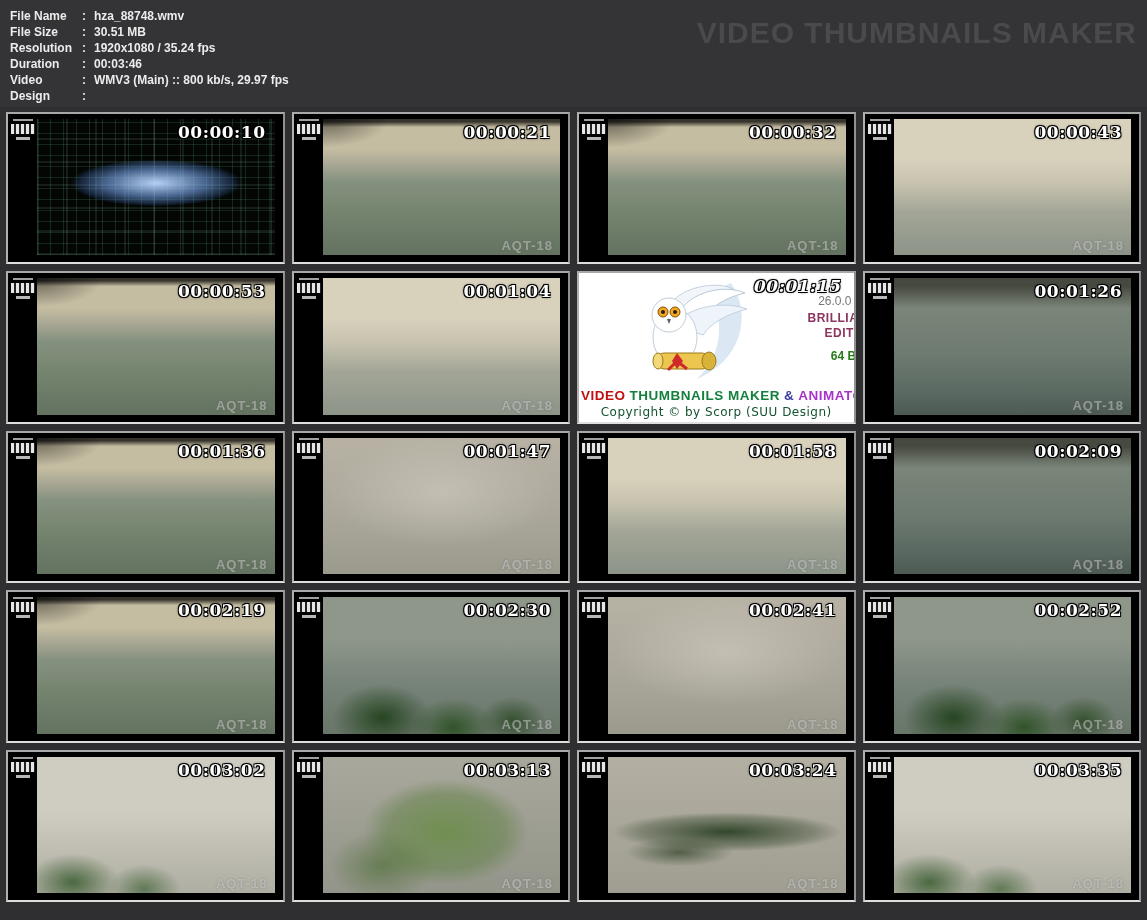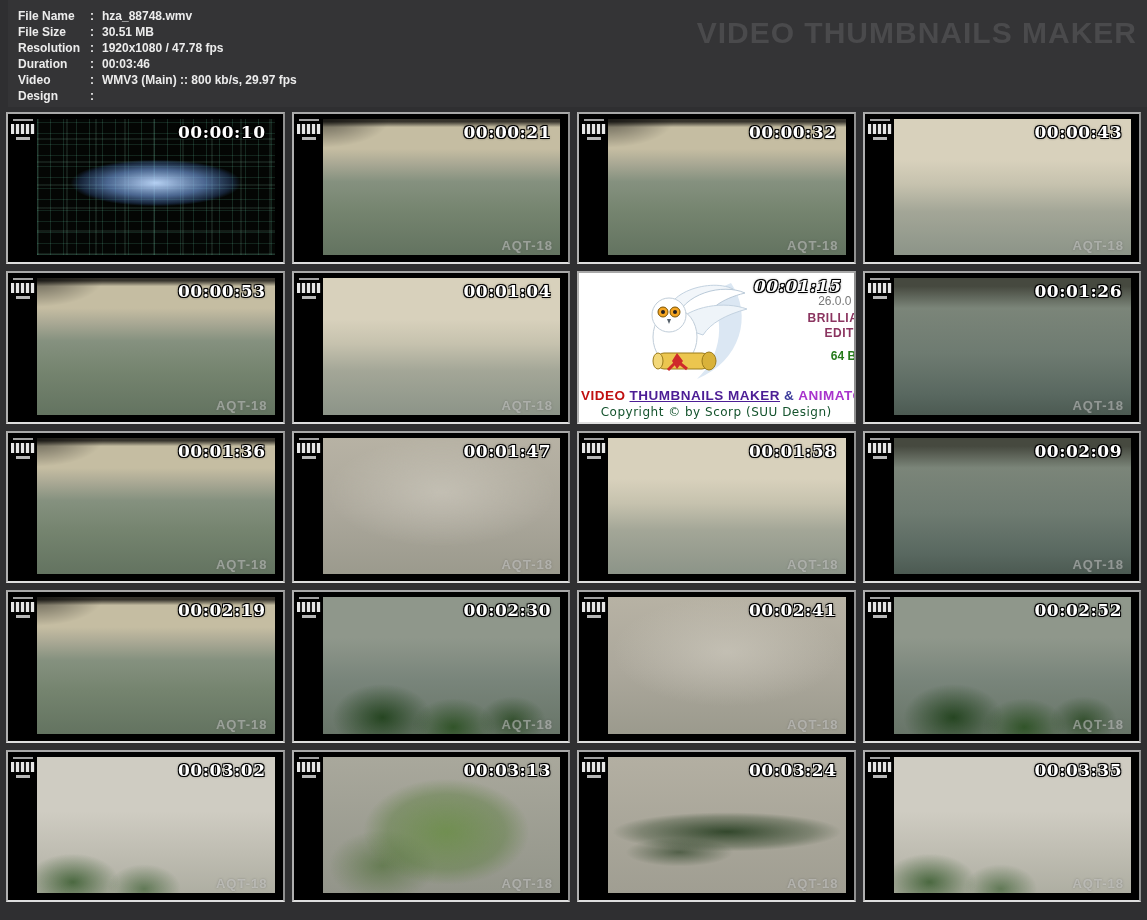--- a/index.html
+++ b/index.html
@@ -4,21 +4,21 @@
 <style>
   html,body{margin:0;padding:0;}
   body{
     width:1147px;height:920px;overflow:hidden;position:relative;
     background:#2f2f31;
     font-family:"Liberation Sans",sans-serif;
   }
   
   .header{
     position:absolute;top:0;left:0;right:0;height:107px;
-    background:#343436;padding:3px 10px 0 10px;box-sizing:border-box;margin-left:8px;
+    background:#343436;padding:3px 10px 0 10px;box-sizing:border-box;
   }
   .meta{position:absolute;top:8px;left:10px;}
   .meta-line{display:flex;height:16px;line-height:16px;
     font-size:12px;font-weight:bold;color:#ececec;white-space:pre;}
   .meta-label{width:72px;}
   .meta-sep{width:12px;}
   .brand{position:absolute;top:18px;right:10px;text-align:right;}
   .brand-title{
     font-size:30px;font-weight:bold;letter-spacing:1px;color:#4a4a4c;
     line-height:30px;
@@ -115,21 +115,21 @@
       font-family:"DejaVu Sans",sans-serif;font-size:12px;color:#14532d;
       letter-spacing:.5px;}
 </style>
 </head>
 <body>
 
 <div class="header">
   <div class="meta">
       <div class="meta-line"><span class="meta-label">File Name</span><span class="meta-sep">:</span><span class="meta-value">hza_88748.wmv</span></div>
       <div class="meta-line"><span class="meta-label">File Size</span><span class="meta-sep">:</span><span class="meta-value">30.51 MB</span></div>
-      <div class="meta-line"><span class="meta-label">Resolution</span><span class="meta-sep">:</span><span class="meta-value">1920x1080 / 47.78 fps</span></div>
+      <div class="meta-line"><span class="meta-label">Resolution</span><span class="meta-sep">:</span><span class="meta-value">1920x1080 / 35.24 fps</span></div>
       <div class="meta-line"><span class="meta-label">Duration</span><span class="meta-sep">:</span><span class="meta-value">00:03:46</span></div>
       <div class="meta-line"><span class="meta-label">Video</span><span class="meta-sep">:</span><span class="meta-value">WMV3 (Main) :: 800 kb/s, 29.97 fps</span></div>
       <div class="meta-line"><span class="meta-label">Design</span><span class="meta-sep">:</span></div>
     </div>
   <div class="brand">
     <div class="brand-title">VIDEO THUMBNAILS MAKER</div>
   </div>
 </div>
 
 <div class="grid">
@@ -192,21 +192,21 @@
   <ellipse cx="96" cy="86" rx="7" ry="9" fill="#d9b23a" stroke="#9a7a1a"></ellipse>
   <ellipse cx="45" cy="86" rx="5" ry="8" fill="#f3d879" stroke="#9a7a1a"></ellipse>
   <path d="M64 78 l6 8 l-6 8 l-5 -8 Z" fill="#cf2a2a"></path>
   <path d="M64 86 l-9 9 M64 86 l10 8" stroke="#cf2a2a" stroke-width="3" fill="none"></path>
 </svg>
         <div class="ts">00:01:15</div>
         <div class="ver">26.0.0</div>
         <div class="ed ed1">BRILLIAN</div>
         <div class="ed ed2">EDITIO</div>
         <div class="bit">64 BI</div>
-        <div class="vtm-line"><span style="color: rgb(192, 16, 16);">VIDEO</span><span style="color: #4c1d95; text-decoration: underline;">THUMBNAILS MAKER</span><span style="color: rgb(58, 58, 154);">&amp;</span><span style="color: rgb(168, 51, 204);">ANIMATOR</span></div>
+        <div class="vtm-line"><span style="color: rgb(192, 16, 16);">VIDEO</span><span style="color: #15803d;">THUMBNAILS MAKER</span><span style="color: rgb(58, 58, 154);">&amp;</span><span style="color: rgb(168, 51, 204);">ANIMATOR</span></div>
         <div class="copyright">Copyright © by Scorp (SUU Design)</div>
       </div>
     </div>
     <div class="thumb">
       <div class="stamp"></div>
       <div class="shot v-water">
         <div class="aqt">AQT-18</div>
         <div class="ts">00:01:26</div>
       </div>
     </div>

